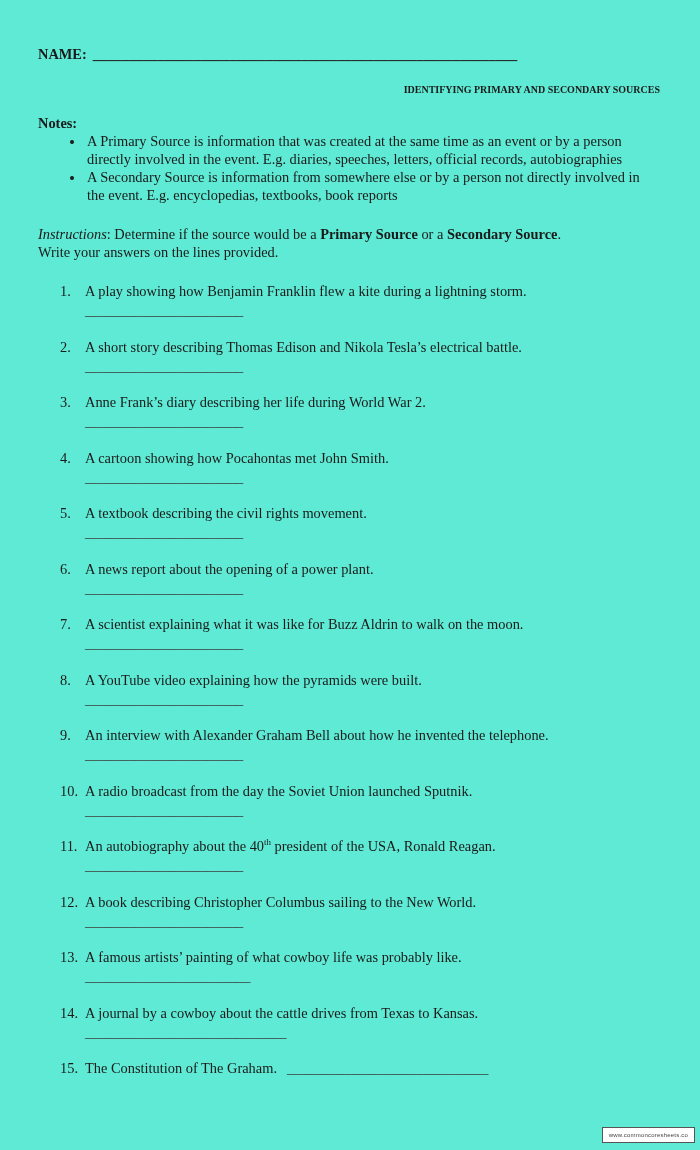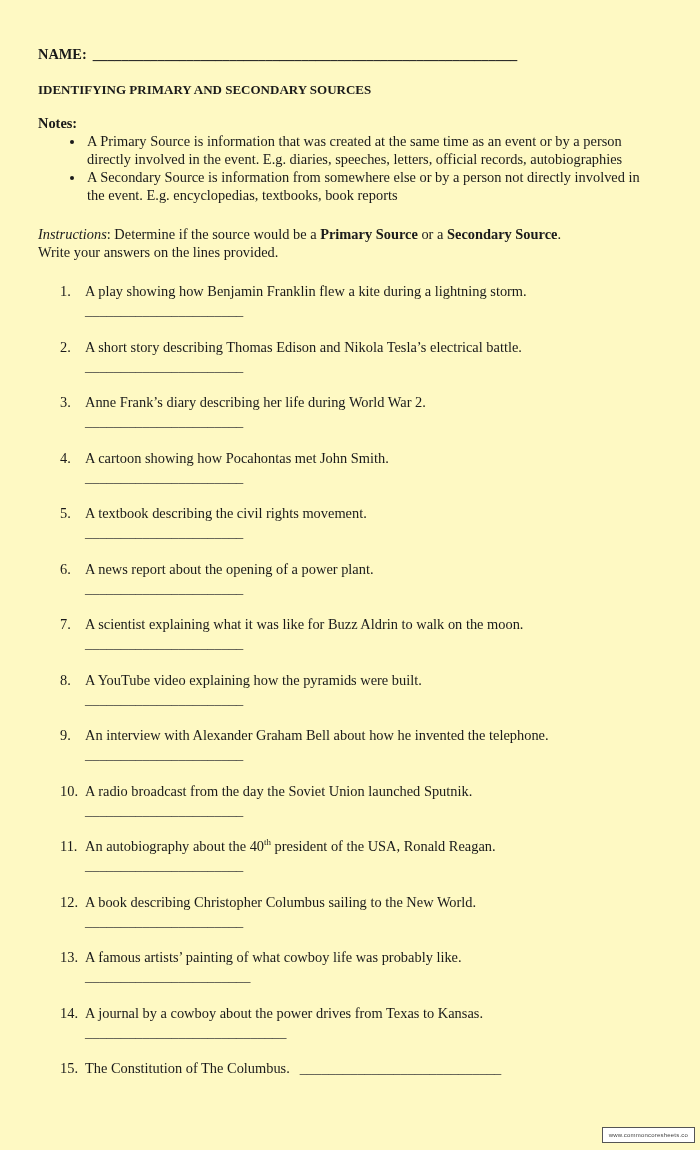--- a/index.html
+++ b/index.html
@@ -1,31 +1,31 @@
 <!DOCTYPE html>
 <html><head>
 <meta charset="utf-8">
 <style>
   html,body{margin:0;padding:0;background:#ffffff;}
   .page{
     width:700px;height:1150px;
     position:relative;
-    background:#fef9c3;
+    background:#5eead4;
     font-family:"Liberation Serif","DejaVu Serif",serif;
     font-size:14.4px;
     color:#1a1a1a;
     box-sizing:border-box;
     padding:46px 40px 0 38px;
     overflow:hidden;
   }
   .name-row{height:19px;white-space:nowrap;}
   .name-label{font-weight:bold;}
   .name-blank{font-weight:bold;margin-left:6px;color:#222;}
   .title{
-    text-align:left;font-weight:bold;font-size:13px;
+    text-align:right;font-weight:bold;font-size:10px;
     line-height:18px;margin-top:16px;
   }
   .notes-label{font-weight:bold;margin-top:15px;line-height:18px;}
   ul.notes{margin:0;padding-left:47px;line-height:18px;max-width:582px;}
   ul.notes li{padding-left:2px;}
   .instructions{margin-top:21px;line-height:18px;max-width:600px;}
   .instr-label{font-style:italic;}
   .instr-bold{font-weight:bold;}
   .questions{margin-top:21px;padding-left:22px;}
   .q{height:55.5px;}
@@ -114,25 +114,25 @@
       </div>
       <div class="q">
         <div class="q-line"><span class="q-num">12.</span><span><span>A book describing Christopher Columbus sailing to the New World.</span></span></div>
         <div class="q-blank">______________________</div>
       </div>
       <div class="q">
         <div class="q-line"><span class="q-num">13.</span><span><span>A famous artists’ painting of what cowboy life was probably like.</span></span></div>
         <div class="q-blank">_______________________</div>
       </div>
       <div class="q">
-        <div class="q-line"><span class="q-num">14.</span><span><span>A journal by a cowboy about the power drives from Texas to Kansas.</span></span></div>
+        <div class="q-line"><span class="q-num">14.</span><span><span>A journal by a cowboy about the cattle drives from Texas to Kansas.</span></span></div>
         <div class="q-blank">____________________________</div>
       </div>
       <div class="q q-last">
-        <div class="q-line"><span class="q-num">15.</span><span><span>The Constitution of The Columbus.</span></span><span class="q-blank-inline">____________________________</span></div>
+        <div class="q-line"><span class="q-num">15.</span><span><span>The Constitution of The Graham.</span></span><span class="q-blank-inline">____________________________</span></div>
       </div>
     </div>
 
   <div class="footer-box">
     <span>www.commoncoresheets.co</span>
   </div>
 
 </div>
 
 </body></html>

